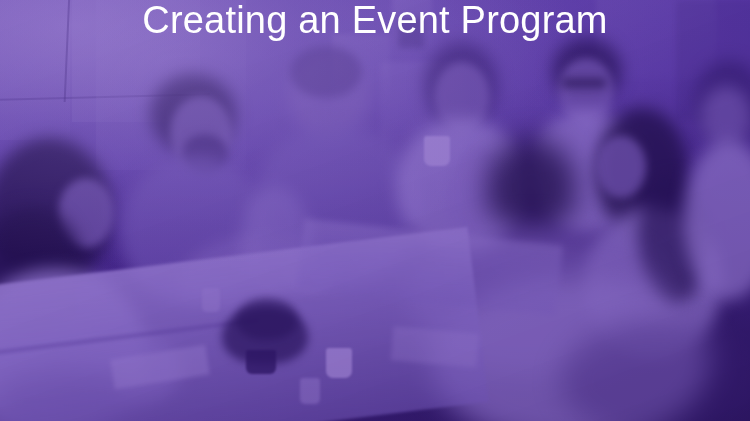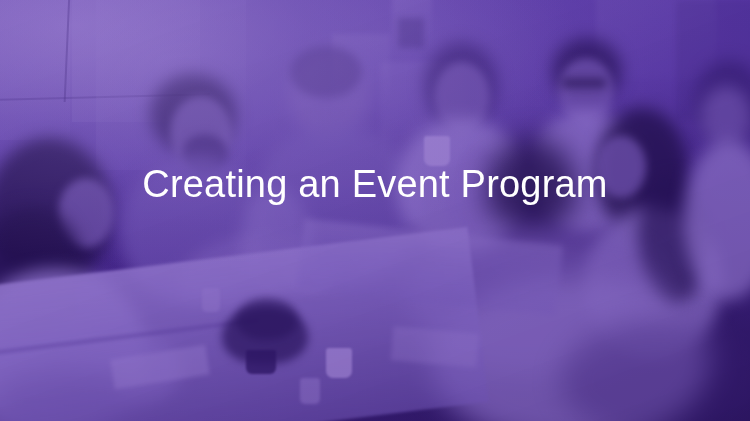--- a/index.html
+++ b/index.html
@@ -116,21 +116,20 @@
   }
 
   
   .title-wrap {
     position: absolute;
     left: 0;
     right: 0;
     top: 0;
     height: 370px;
     display: flex;
-    align-items: center;
     justify-content: center;
     pointer-events: none;
     border-radius: 14px;
   }
   .slide-title {
     color: #FFFFFF;
     font-family: "Liberation Sans", sans-serif;
     font-size: 38px;
     font-weight: 400;
     line-height: 1.1;

